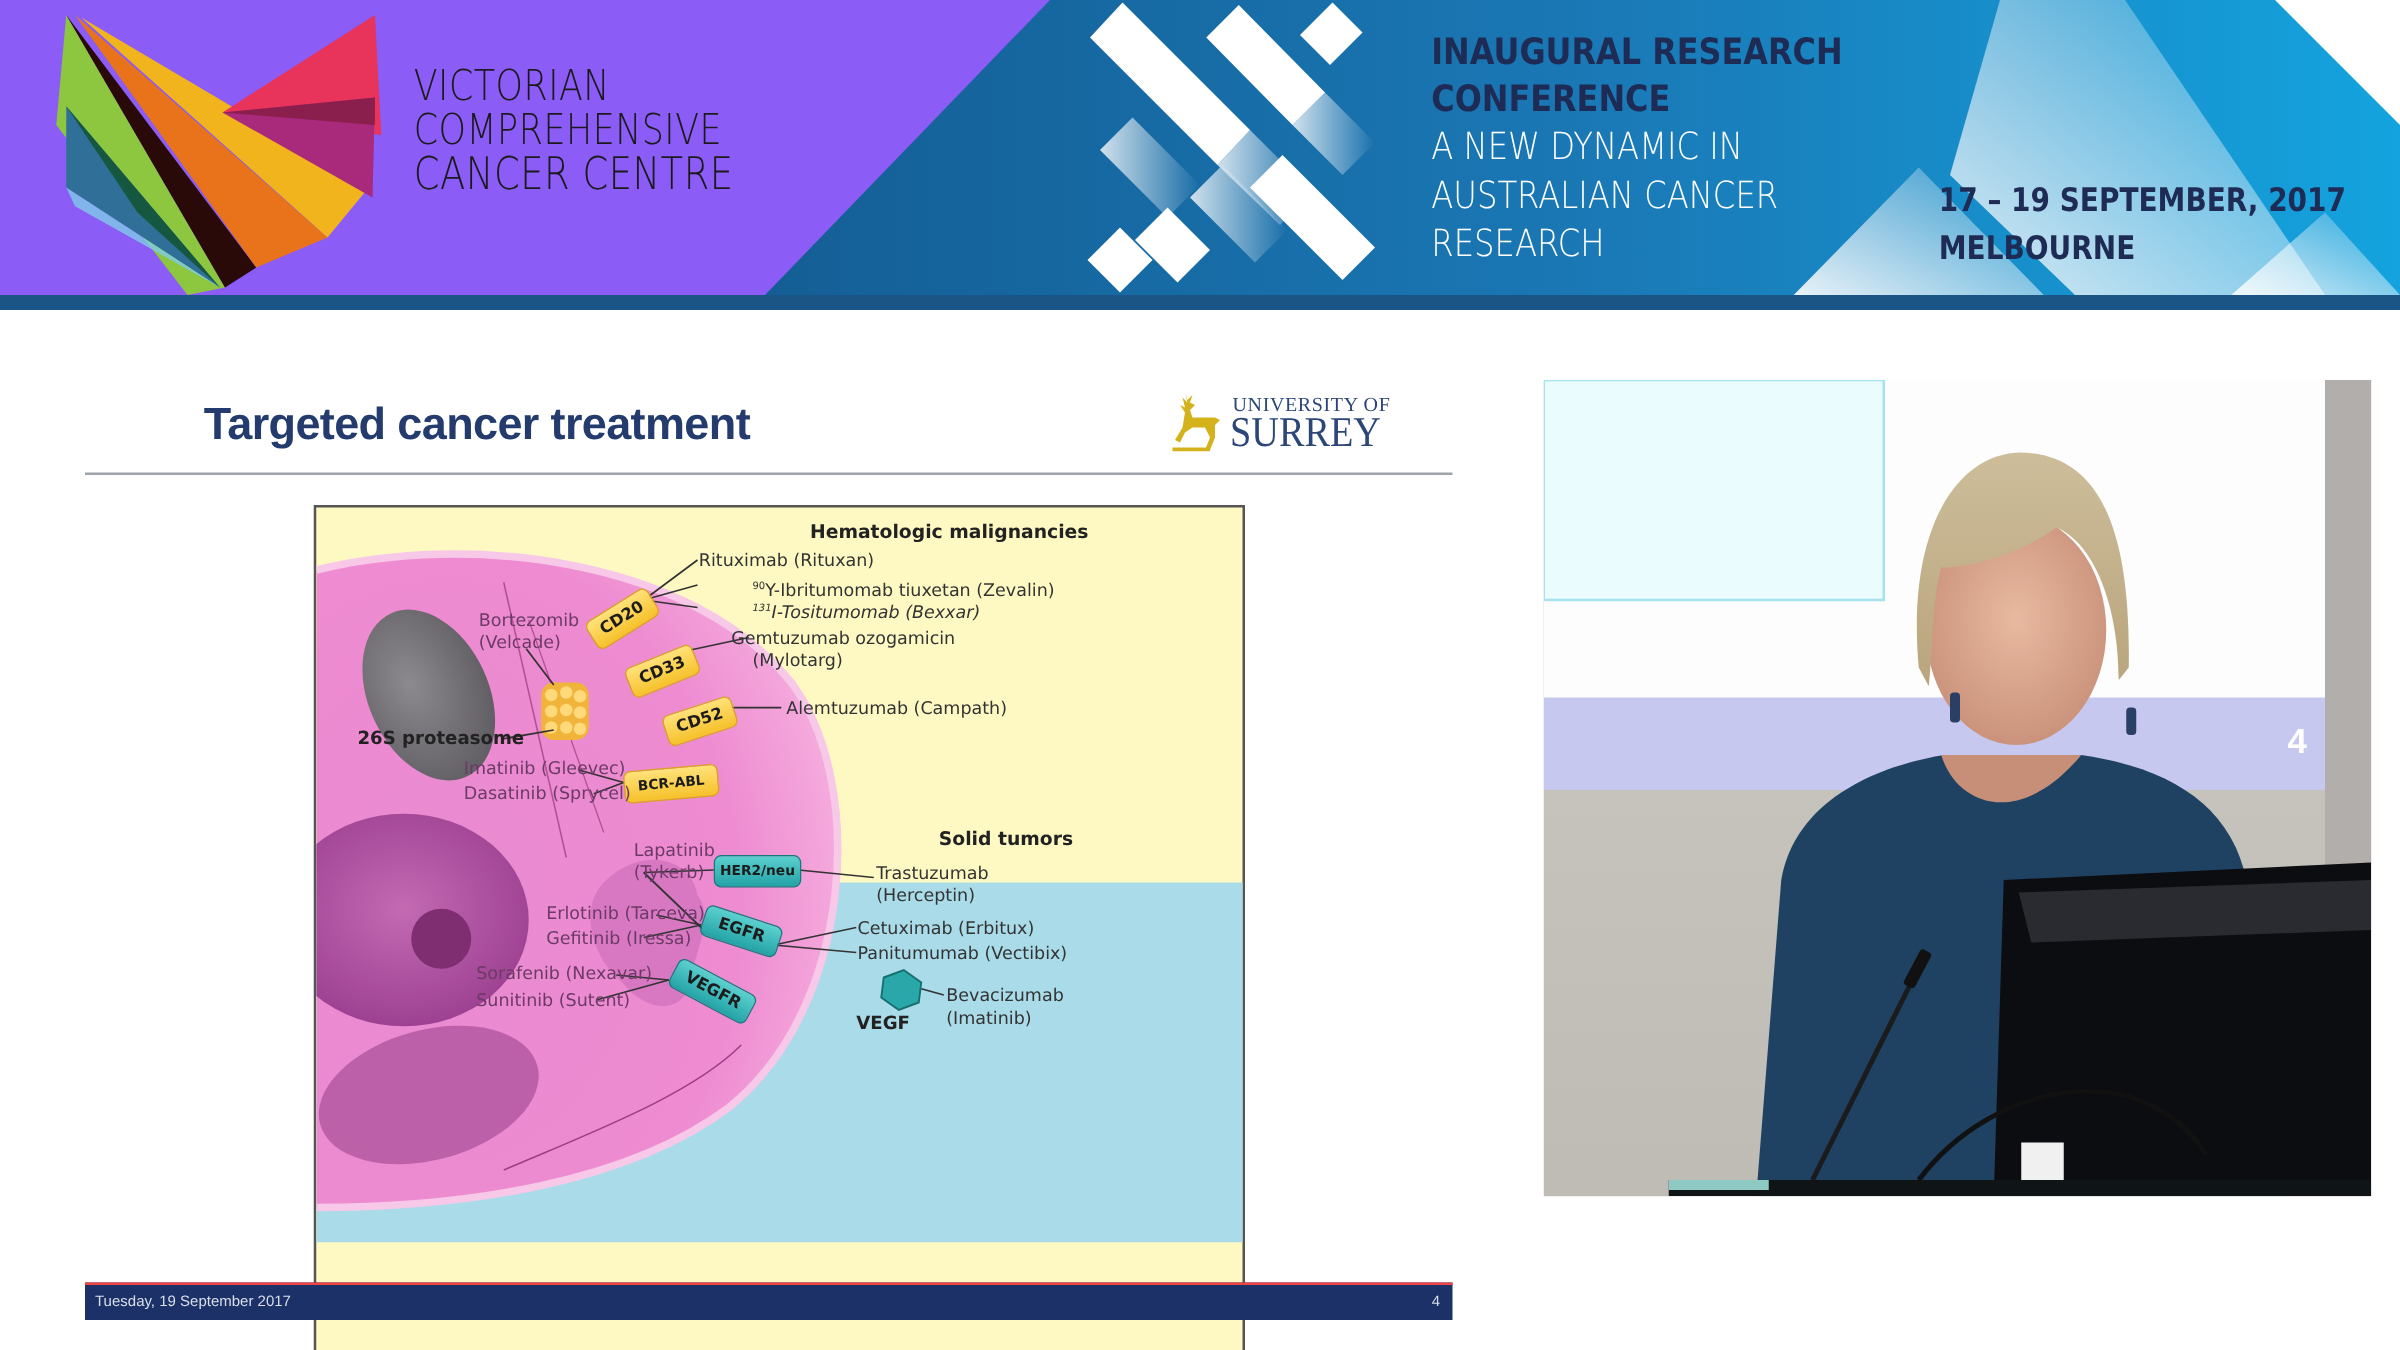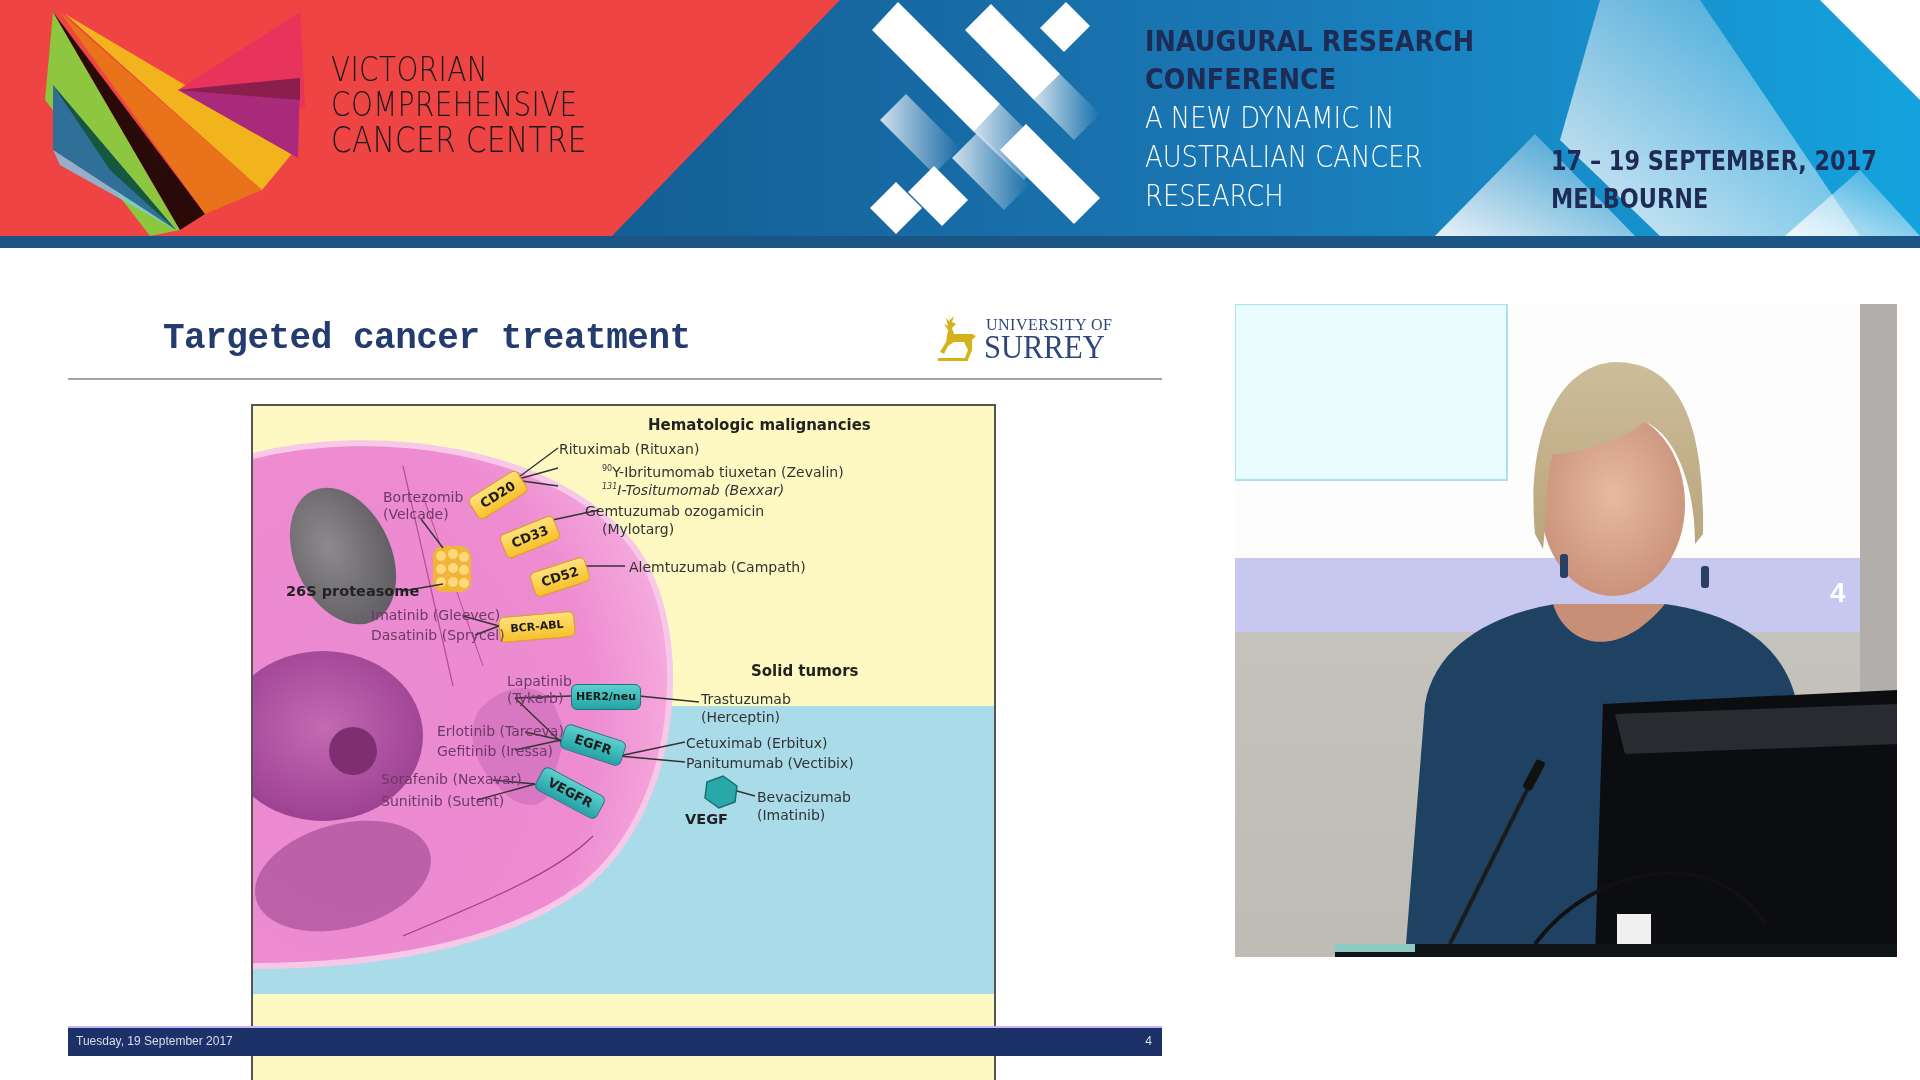--- a/index.html
+++ b/index.html
@@ -1,49 +1,49 @@
 <!DOCTYPE html>
 <html><head>
 <meta charset="utf-8">
 <style>
   html, body { margin:0; padding:0; }
   body { width:1920px; height:1080px; position:relative; overflow:hidden; background:#ffffff; font-family:"Liberation Sans", sans-serif; }
 
   
-  #banner { position:absolute; left:0; top:0; width:1920px; height:248px; background:#ef4444; overflow:hidden; }
+  #banner { position:absolute; left:0; top:0; width:1920px; height:248px; background:#8b5cf6; overflow:hidden; }
   #banner .strip { position:absolute; left:0; top:236px; width:1920px; height:12px; background:#1b5585; }
   #banner svg.bg { position:absolute; left:0; top:0; }
   .vccc-text { position:absolute; left:331px; top:52px; color:#1a1a1a; font-family:"DejaVu Sans", sans-serif; font-weight:300; letter-spacing:0.5px; }
   .vccc-text div { font-size:34px; line-height:35px; transform:scaleX(0.82); transform-origin:left; white-space:nowrap; }
   .vccc-text div.l3 { font-size:36px; }
   .conf-title { position:absolute; left:1145px; top:22px; color:#1d2b55; font-family:"DejaVu Sans", sans-serif; font-weight:bold; font-size:29px; line-height:38px; white-space:nowrap; transform:scaleX(0.88); transform-origin:left; }
   .conf-sub { position:absolute; left:1145px; top:98px; color:#ffffff; font-family:"DejaVu Sans", sans-serif; font-size:30px; line-height:39px; white-space:nowrap; transform:scaleX(0.86); transform-origin:left; font-weight:300;}
   .conf-date { position:absolute; left:1551px; top:142px; color:#1d2b55; font-family:"DejaVu Sans", sans-serif; font-weight:bold; font-size:26px; line-height:38px; white-space:nowrap; transform:scaleX(0.86); transform-origin:left; }
 
   
   #slide { position:absolute; left:68px; top:300px; width:1094px; height:760px; background:#ffffff; }
-  .slide-title { position:absolute; left:95px; top:18px; font-family:Liberation Mono, monospace; font-weight:bold; font-size:36px; color:#243b6e; letter-spacing:-0.5px; }
+  .slide-title { position:absolute; left:95px; top:18px; font-family:Liberation Sans, sans-serif; font-weight:bold; font-size:36px; color:#243b6e; letter-spacing:-0.5px; }
   .slide-rule { position:absolute; left:0; top:78px; width:1094px; height:2px; background:#9fa3ab; }
   .surrey { position:absolute; left:866px; top:8px; width:260px; height:60px; }
   .surrey .uni { position:absolute; left:52px; top:8px; font-family:"Liberation Serif", serif; color:#2d4678; font-size:16px; letter-spacing:0.5px; white-space:nowrap;}
   .surrey .name { position:absolute; left:50px; top:20px; font-family:"Liberation Serif", serif; color:#2d4678; font-size:34px; letter-spacing:0px; white-space:nowrap; transform:scaleX(0.9); transform-origin:left;}
   .surrey svg { position:absolute; left:0; top:4px; }
 
   #diagram { position:absolute; left:183px; top:104px; width:745px; height:748px; border:2px solid #555; box-sizing:border-box; overflow:hidden; background:#fef9c3; }
   #diagram svg { position:absolute; left:0; top:0; }
   .dlabel { position:absolute; font-family:"DejaVu Sans", sans-serif; font-size:14px; color:#333; white-space:nowrap; line-height:18px; }
   .dlabel.purple { color:#6b3a66; }
   .dlabel.bold { font-weight:bold; color:#222; font-size:14.5px; }
   .dlabel.section { font-weight:bold; color:#222; font-size:15px; }
   .tag { position:absolute; font-family:"DejaVu Sans", sans-serif; font-weight:bold; font-size:13px; color:#1c1c1c; text-align:center; line-height:24px; border-radius:6px; white-space:nowrap; }
   .tag.yellow { background:linear-gradient(#ffe27a,#f6c12a); border:1px solid #d9a31a; }
   .tag.teal { background:linear-gradient(#5cd0cf,#23a3a6); border:1px solid #16797b; }
   sup { font-size:8px;padding-left:43px; }
 
-  .slide-footer { position:absolute; left:0; top:726px; width:1094px; height:28px; background:#1d3169; border-top:2px solid #c4b5fd; }
+  .slide-footer { position:absolute; left:0; top:726px; width:1094px; height:28px; background:#1d3169; border-top:2px solid #ef4444; }
   .slide-footer .date { position:absolute; left:8px; top:6px; font-family:"Liberation Sans", sans-serif; font-size:12px; color:#d8deea; }
   .slide-footer .num { position:absolute; right:10px; top:6px; font-family:"Liberation Sans", sans-serif; font-size:12px; color:#d8deea; }
 
   
   #video { position:absolute; left:1235px; top:304px; width:662px; height:653px; overflow:hidden; background:#c9c6c0; }
 </style>
 </head>
 <body>
 
 <div id="banner">

